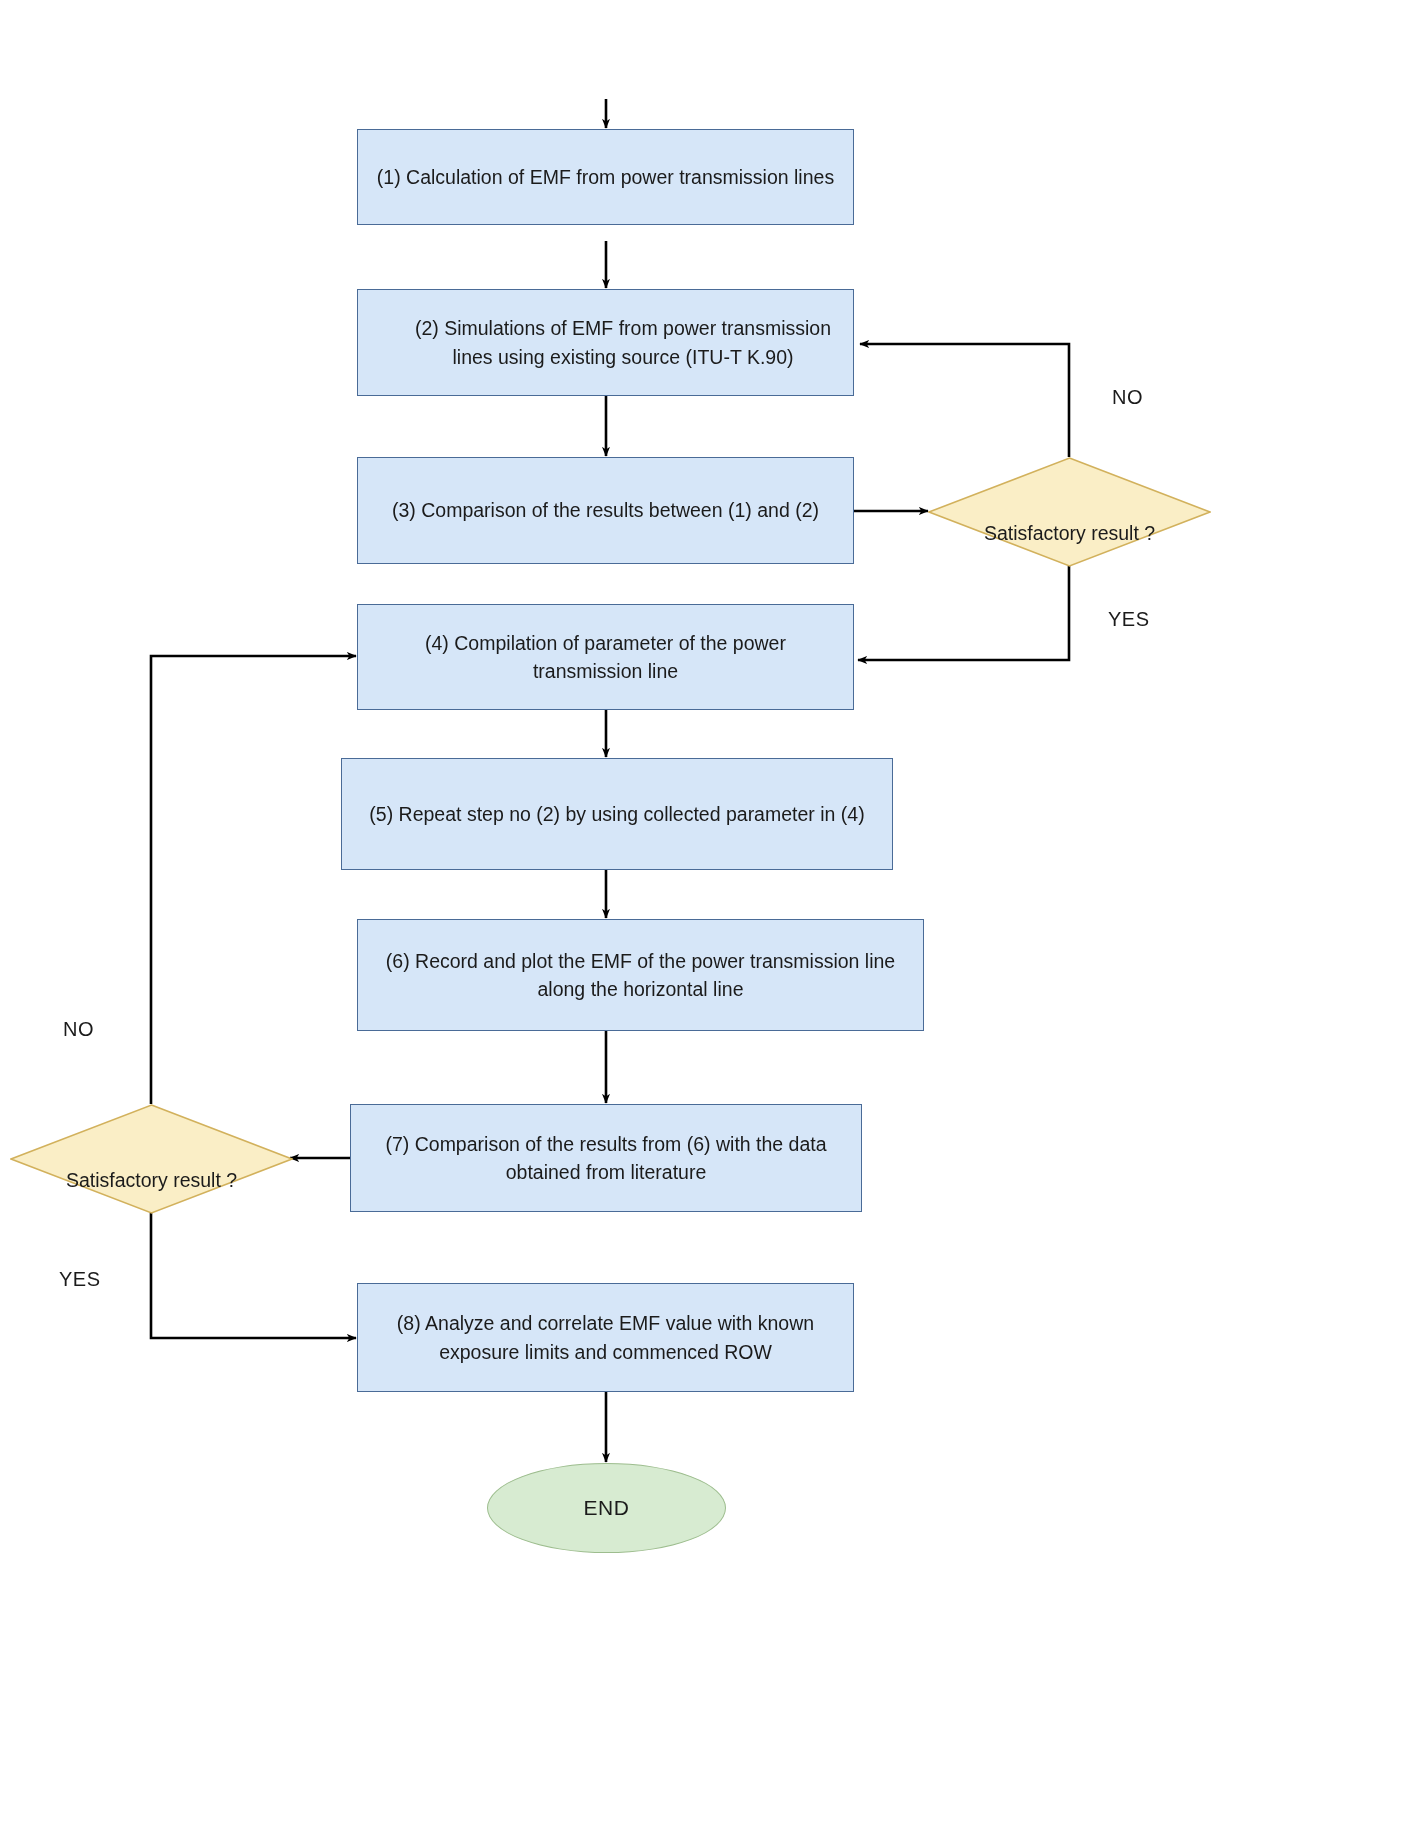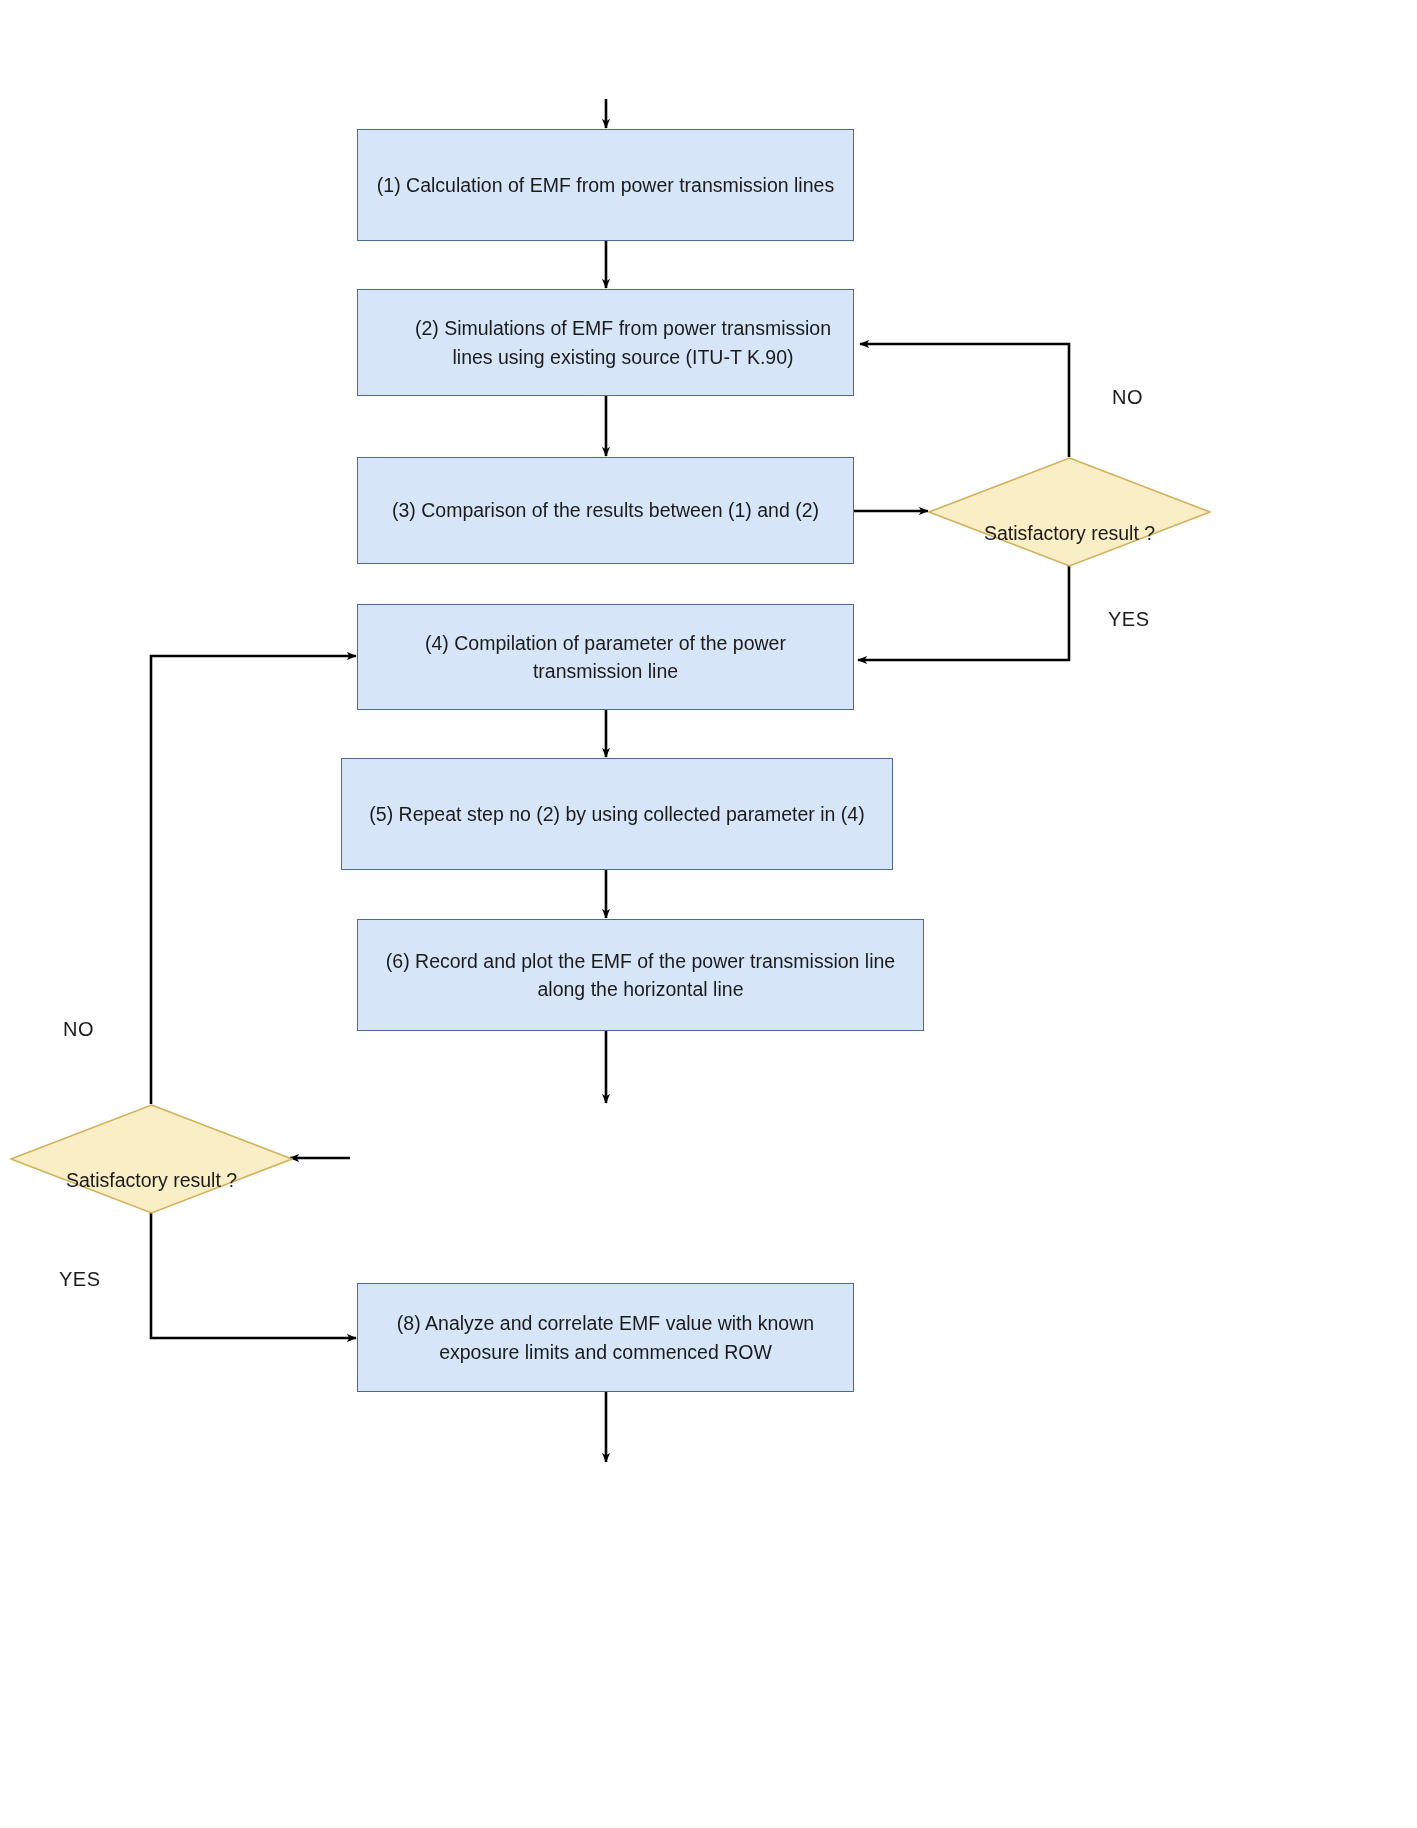--- a/index.html
+++ b/index.html
@@ -112,21 +112,21 @@
 
       <path d="M151,1104 L151,656 L356,656"></path>
 
       <path d="M151,1212 L151,1338 L356,1338"></path>
 
       <path d="M606,1392 L606,1462"></path>
     </g>
   </svg>
 
 
-  <div class="node proc" style="left:357px; top:129px; width:497px; height:112px;text-align:center;">
+  <div class="node proc" style="left:357px; top:129px; width:497px; height:96px;text-align:center;">
     <span>(1) Calculation of EMF from power transmission lines</span>
   </div>
 
   <div class="node proc" style="left:357px; top:289px; width:497px; height:107px;padding-left:47px;">
     <span>(2) Simulations of EMF from power transmission lines using existing source (ITU-T K.90)</span>
   </div>
 
   <div class="node proc" style="left:357px; top:457px; width:497px; height:107px;">
     <span>(3) Comparison of the results between (1) and (2)</span>
   </div>
@@ -150,33 +150,39 @@
   </div>
 
   <div class="node proc" style="left:341px; top:758px; width:552px; height:112px;">
     <span>(5) Repeat step no (2) by using collected parameter in (4)</span>
   </div>
 
   <div class="node proc" style="left:357px; top:919px; width:567px; height:112px;">
     <span>(6) Record and plot the EMF of the power transmission line along the horizontal line</span>
   </div>
 
+  <div class="node proc" style="left:350px; top:1104px; width:512px; height:108px;">
+    <span>(7) Comparison of the results from (6) with the data obtained from literature</span>
+  </div>
 
   <div class="node decision" style="left:10px; top:1104px; width:283px; height:110px;">
     <svg class="dshape" viewBox="0 0 283 110" preserveAspectRatio="none">
       <polygon points="141.5,1 282,55 141.5,109 1,55" fill="#faeec6" stroke="#d2b15c" stroke-width="1.6"></polygon>
     </svg>
     <span class="dlabel">Satisfactory result ?</span>
   </div>
 
   <div class="edge-label" style="left:63px; top:1018px;">
     <span>NO</span>
   </div>
   <div class="edge-label" style="left:59px; top:1268px;">
     <span>YES</span>
   </div>
 
   <div class="node proc" style="left:357px; top:1283px; width:497px; height:109px;">
     <span>(8) Analyze and correlate EMF value with known exposure limits and commenced ROW</span>
   </div>
 
+  <div class="node term" style="left:487px; top:1463px; width:239px; height:90px;">
+    <span>END</span>
+  </div>
 
 </div>
 
 </body></html>

